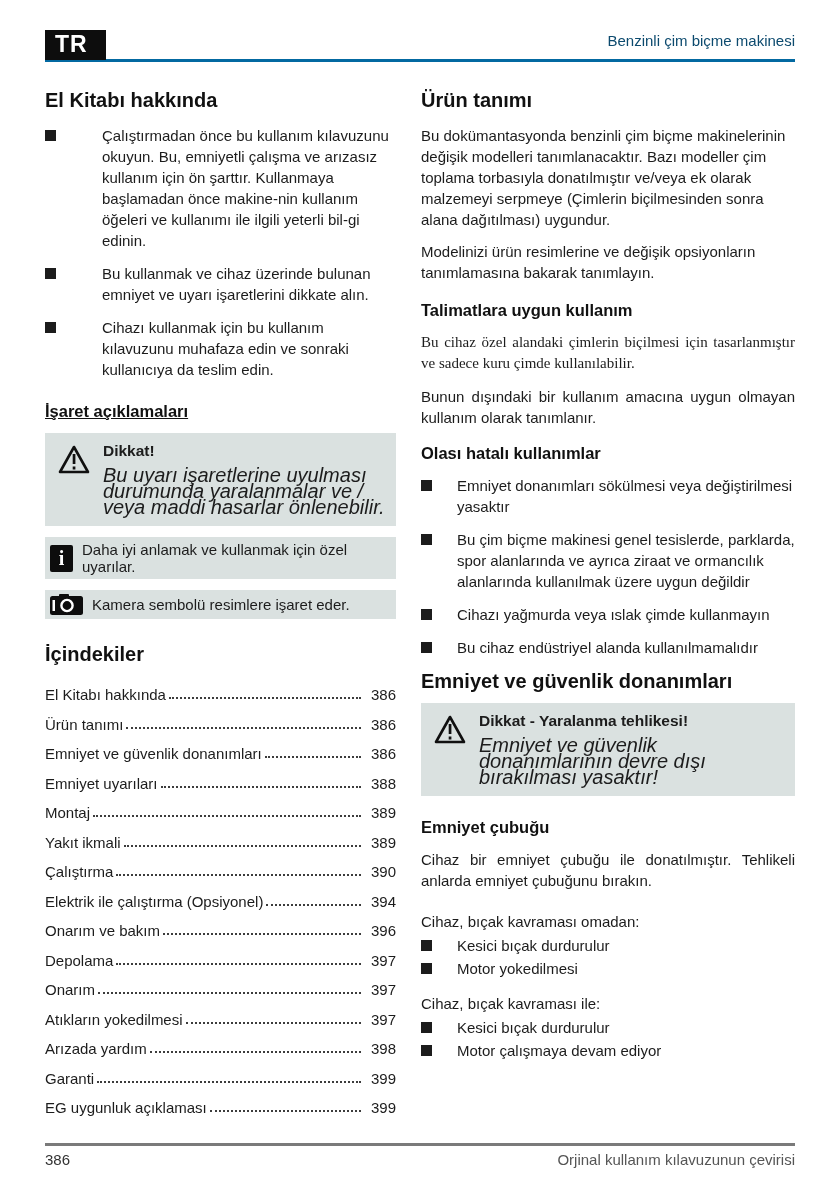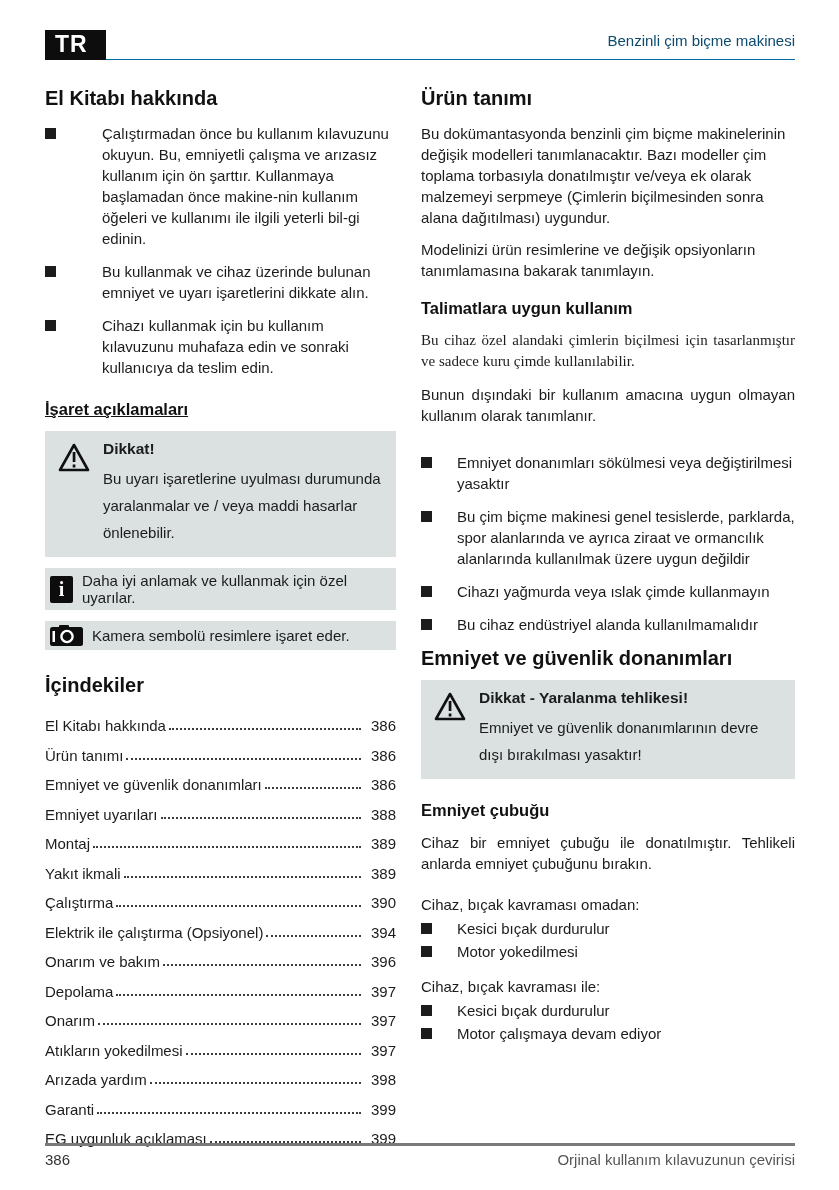--- a/index.html
+++ b/index.html
@@ -5,21 +5,21 @@
   * { margin:0; padding:0; box-sizing:border-box; }
   html,body { background:#9a9a9a; }
   body { font-family:"Liberation Sans", sans-serif; }
   .page{
     position:relative; width:839px; height:1190px; margin:0 auto;
     background:#ffffff; color:#1c1c1c; overflow:hidden;
     padding:30px 44px 0 45px;
   }
   
   .header{ display:flex; justify-content:space-between; align-items:flex-end;
-           border-bottom:1px solid #0369a1; }
+           border-bottom:3px solid #0369a1; }
   .tag-box{ background:#0d0d0d; color:#ffffff; font-weight:bold; font-size:23px;
             padding:1px 18px 2px 10px; letter-spacing:1px; margin-bottom:-1px; }
   .header-right{ color:#0c4a6e; font-size:15px; padding-bottom:10px; }
   
   .cols{ display:flex; gap:25px; margin-top:15px; }
   .col-l{ width:351px; flex:none; }
   .col-r{ flex:1; min-width:0; }
   h2{ font-size:20px; font-weight:bold; color:#111; margin:0 0 13px 0; }
   h3{ font-size:16.5px; font-weight:bold; color:#111; margin:0 0 12px 0; }
   p.body{ font-size:15px; line-height:21px; margin-bottom:11px; }
@@ -28,21 +28,21 @@
   .bullet{ display:flex; font-size:15px; line-height:21px; margin-bottom:12px; }
   .sq{ width:11px; height:11px; background:#1c1c1c; flex:none; margin-top:5px; }
   .col-l .bullet .sq{ margin-right:46px; }
   .col-r .bullet .sq{ margin-right:25px; }
   .bullet.tight{ margin-bottom:2px; }
   
   .note-box{ background:#dae1e0; padding:9px 10px 11px 12px; display:flex; margin-bottom:11px; }
   .note-icon-col{ width:46px; flex:none; padding-top:2px; }
   .note-content{ flex:1; min-width:0; }
   .note-title{ font-size:15.5px; font-weight:bold; margin-bottom:7px; }
-  .note-body{ font-size:15px; line-height:27px; }
+  .note-body{ font-size:20px; line-height:16px;font-style:italic; }
   .note-strip{ background:#dae1e0; display:flex; align-items:center;
                padding:4px 7px 4px 5px; margin-bottom:11px; font-size:15px; }
   .strip-icon{ margin-right:9px; flex:none; }
   .info-glyph{ width:23px; height:27px; background:#0d0d0d; border-radius:2px;
                color:#fff; display:flex; align-items:center; justify-content:center;
                font-weight:bold; font-size:20px; font-family:"Liberation Serif", serif; }
   
   .toc{ margin-top:24px; }
   .toc h2{ margin-bottom:20px; }
   .toc-row{ display:flex; align-items:flex-end; font-size:15px; margin-bottom:12.5px; }
@@ -208,22 +208,23 @@
     </div>
 
     <div class="col-r">
 
       <h2 style="margin-top:12px;">Ürün tanımı</h2>
       <p class="body">Bu dokümantasyonda benzinli çim biçme makinelerinin değişik modelleri tanımlanacaktır. Bazı modeller çim toplama torbasıyla donatılmıştır ve/veya ek olarak malzemeyi serpmeye (Çimlerin biçilmesinden sonra alana dağıtılması) uygundur.</p>
       <p class="body" style="margin-bottom:18px;">Modelinizi ürün resimlerine ve değişik opsiyonların tanımlamasına bakarak tanımlayın.</p>
 
       <h3>Talimatlara uygun kullanım</h3>
       <p class="body just" style="margin-bottom:12px;font-family:Liberation Serif, serif;">Bu cihaz özel alandaki çimlerin biçilmesi için tasarlanmıştır ve sadece kuru çimde kullanılabilir.</p>
-      <p class="body just" style="margin-bottom:26px;">Bunun dışındaki bir kullanım amacına uygun olmayan kullanım olarak tanımlanır.</p>
-
+      <p class="body just" style="margin-bottom:16px;">Bunun dışındaki bir kullanım amacına uygun olmayan kullanım olarak tanımlanır.</p>
+
+      <h3>Olası hatalı kullanımlar</h3>
       <div class="bullet">
         <span class="sq"></span>
         <span>Emniyet donanımları sökülmesi veya değiştirilmesi yasaktır</span>
       </div>
       <div class="bullet">
         <span class="sq"></span>
         <span>Bu çim biçme makinesi genel tesislerde, parklarda, spor alanlarında ve ayrıca ziraat ve ormancılık alanlarında kullanılmak üzere uygun değildir</span>
       </div>
       <div class="bullet">
         <span class="sq"></span>

